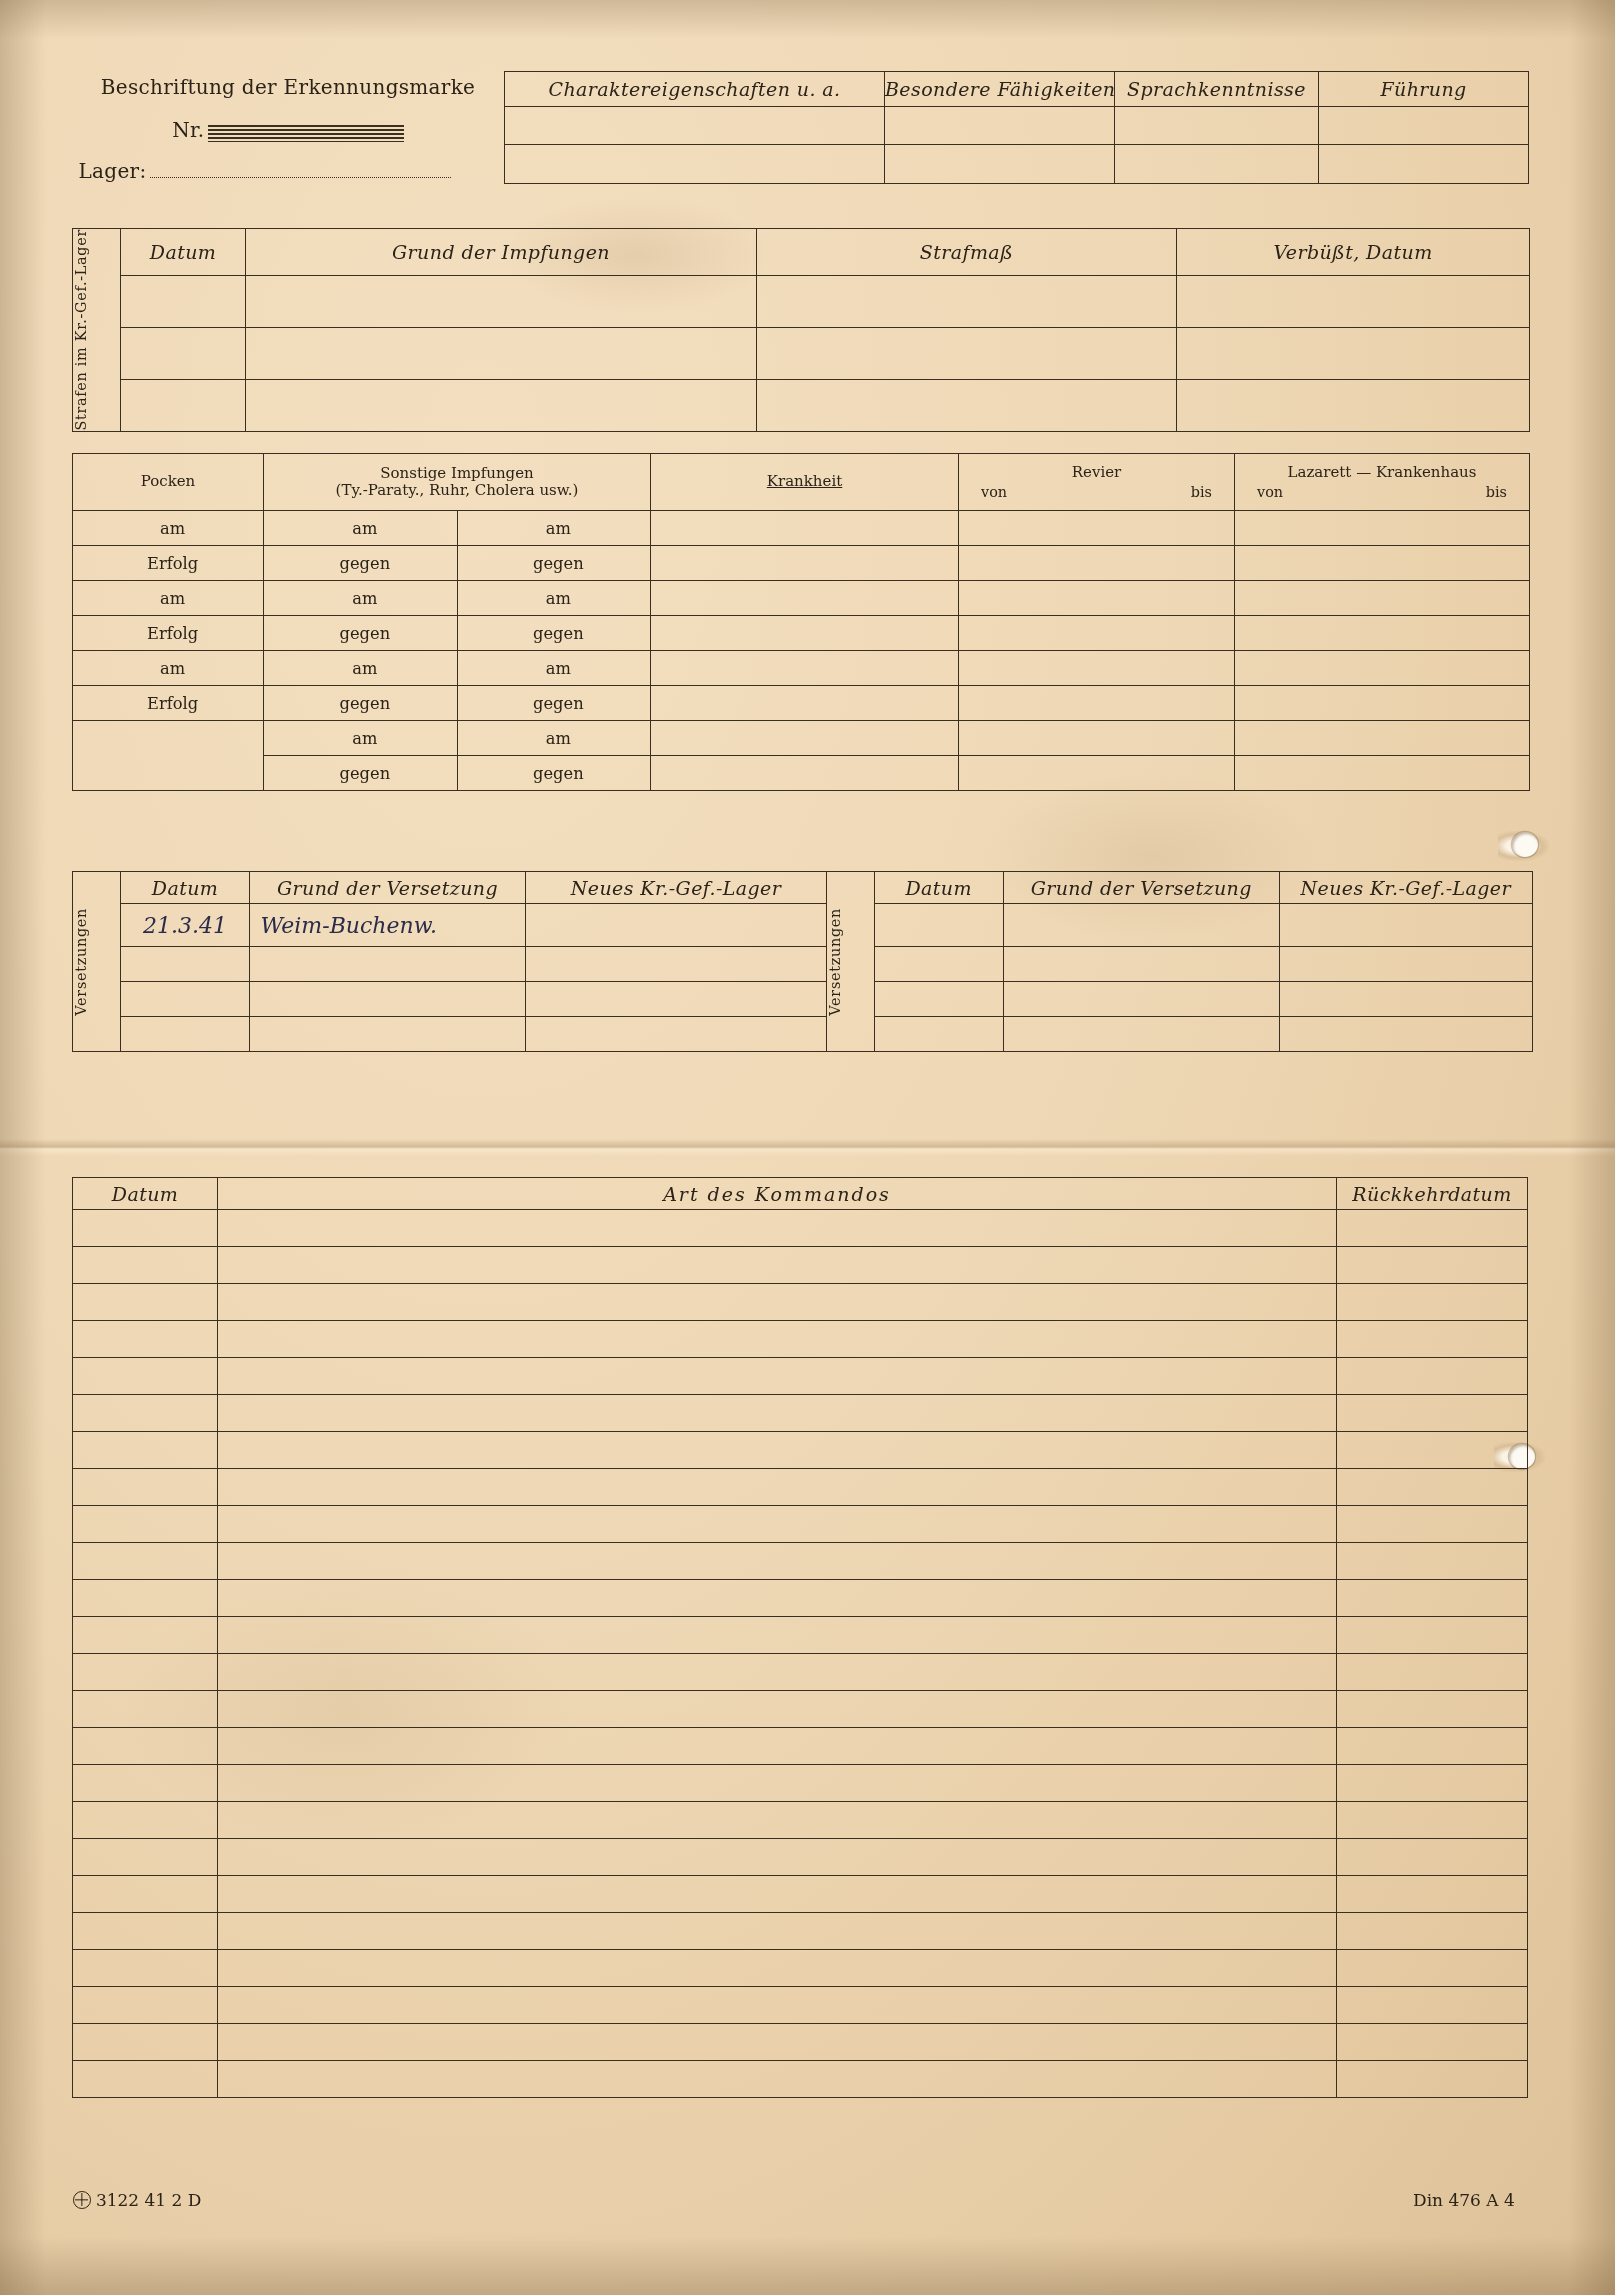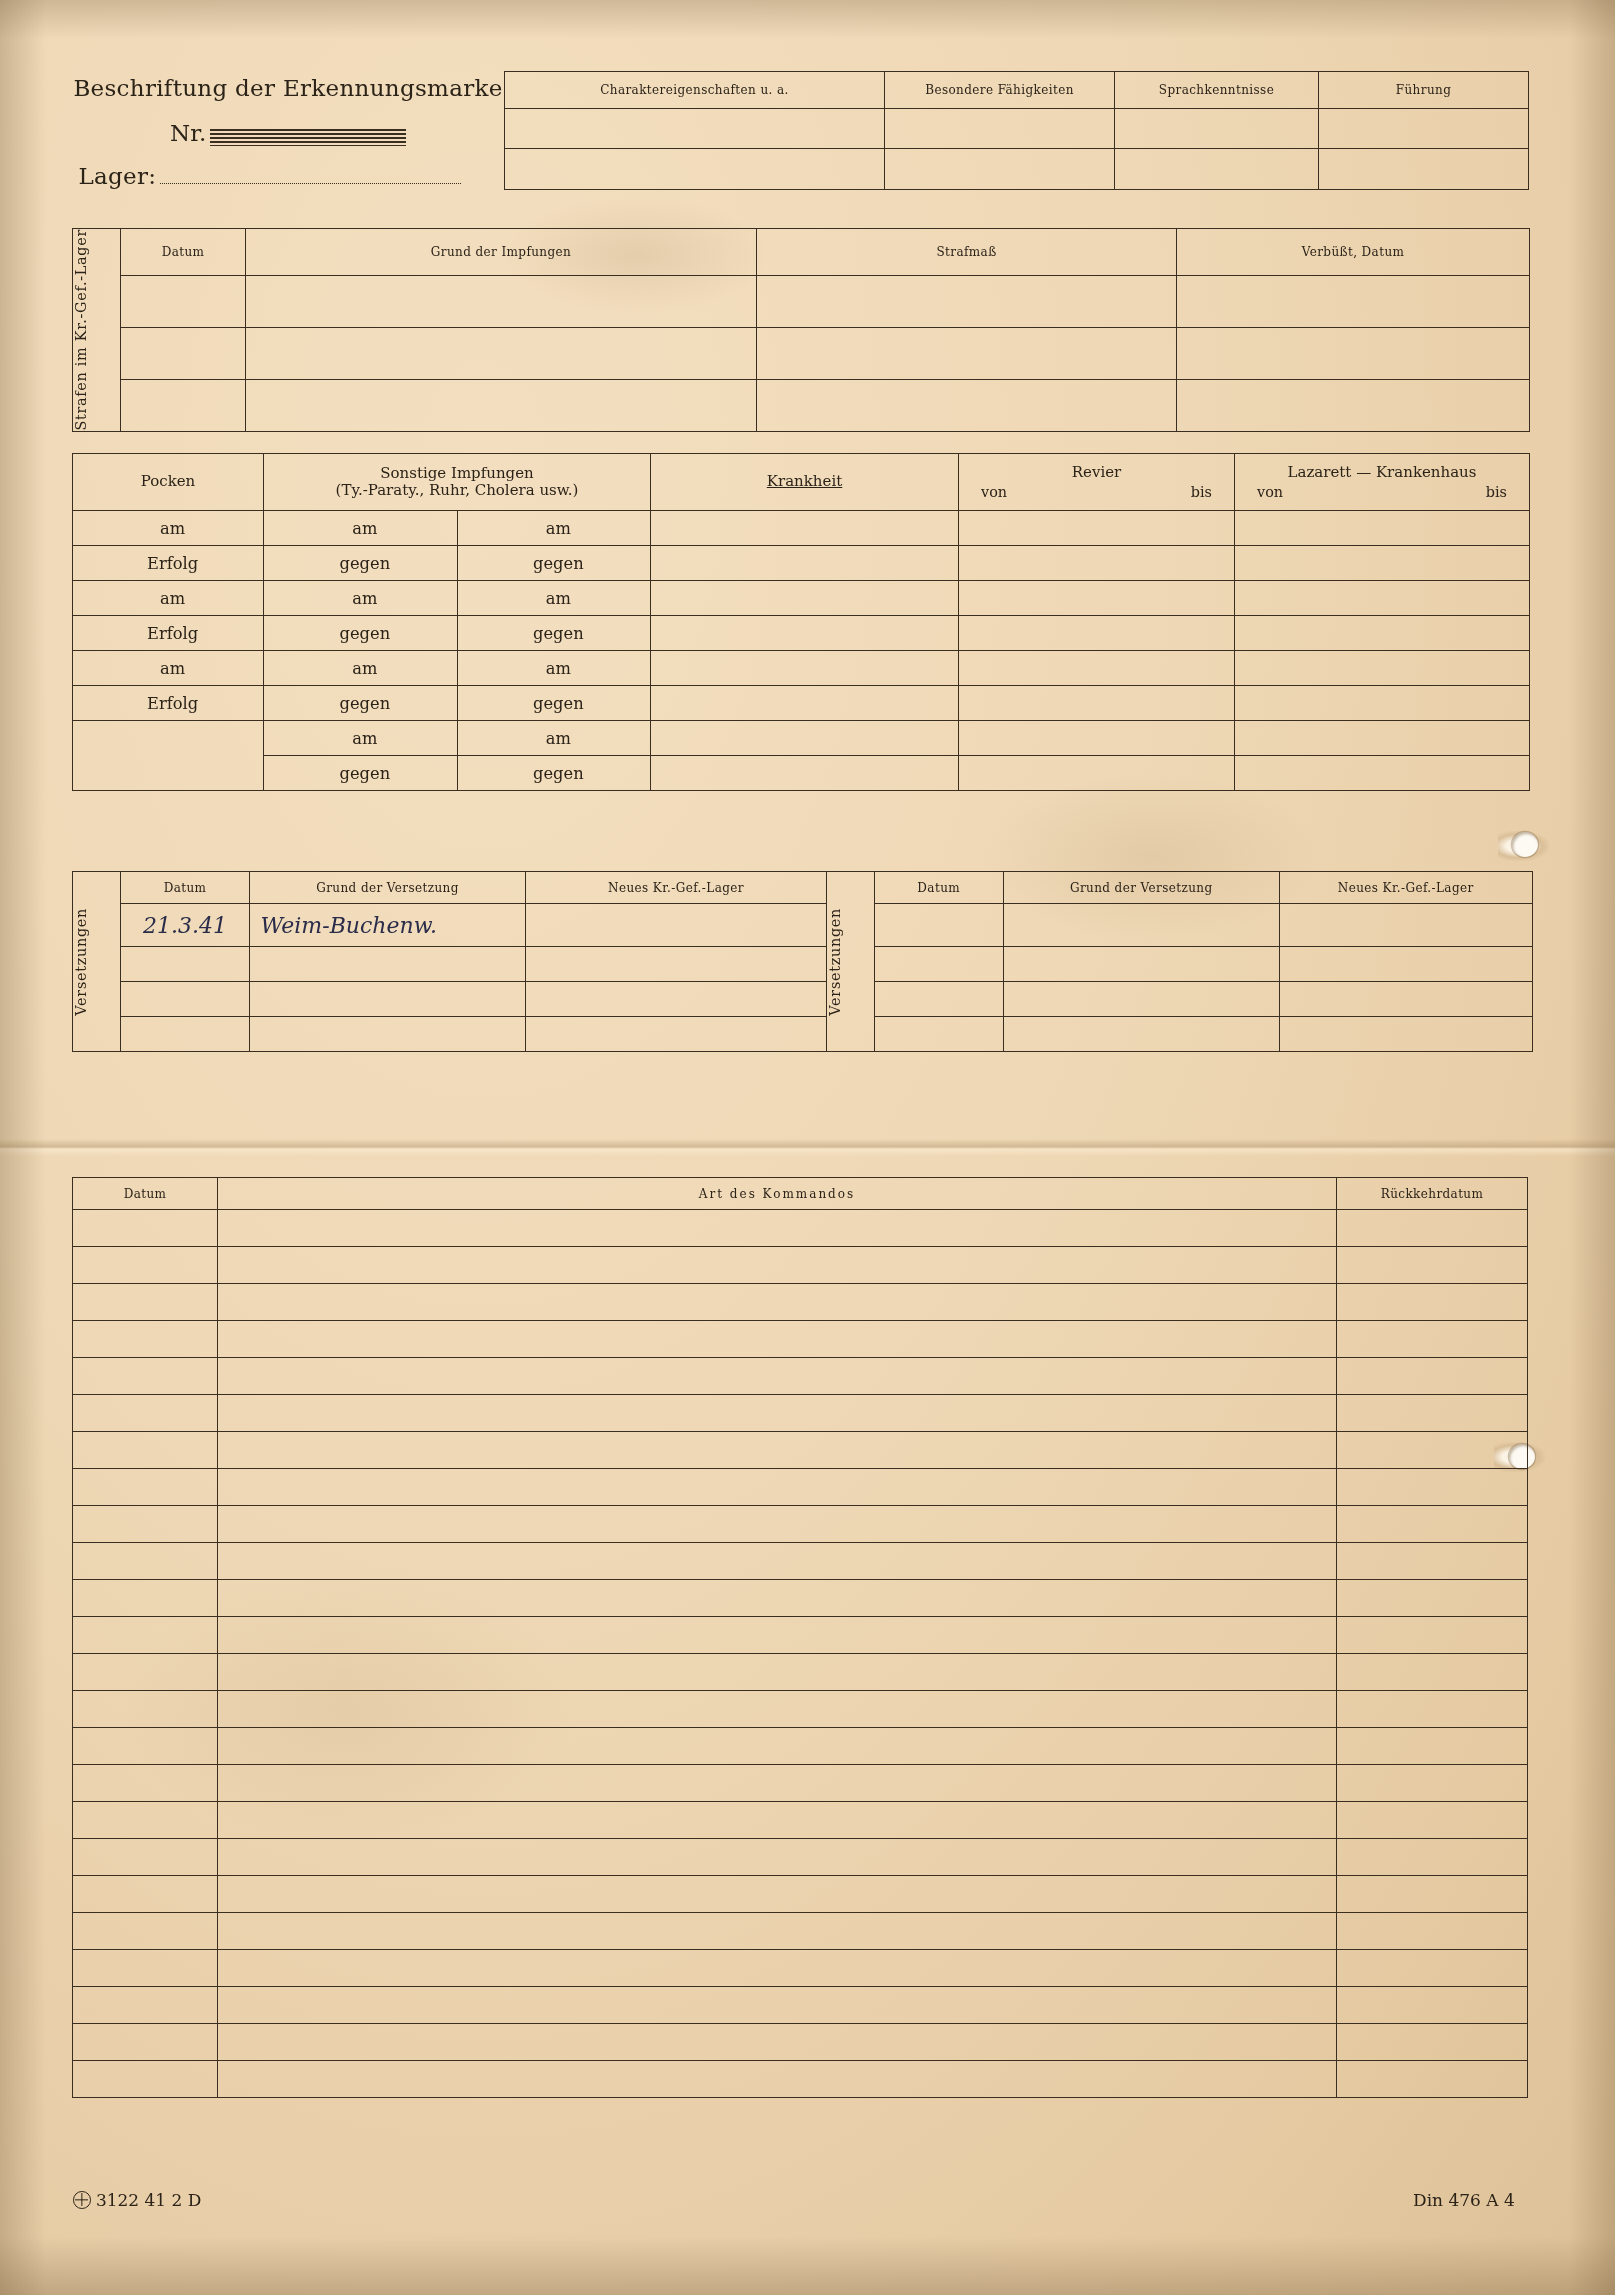--- a/index.html
+++ b/index.html
@@ -32,32 +32,32 @@
   .sheet{position:absolute;}
   table.grid{border-collapse:collapse;table-layout:fixed;}
   table.grid td, table.grid th{
     border:1px solid #3a2e20;
     padding:0;
     font-weight:normal;
     color:#2b2218;
     vertical-align:middle;
     text-align:center;
   }
-  .hdr{font-size:12px;letter-spacing:0.4px;height:31px;white-space:nowrap;}
+  .hdr{font-size:19px;letter-spacing:0.4px;height:31px;white-space:nowrap;font-style:italic;}
   .hdr2{font-size:15px;line-height:1.15;}
   .rowh{height:35px;}
   .nb{border:none !important;}
   .lbl-left{text-align:left;padding-left:9.2px !important;font-size:16.3px;border-radius:17px;}
   .vert{
     writing-mode:vertical-rl;transform:rotate(180deg);
     font-size:14.4px;letter-spacing:0.7px;white-space:nowrap;
   }
 
   
-  .toptitle{font-size:23px;letter-spacing:0.3px;color:#2b2218;}
+  .toptitle{font-size:20px;letter-spacing:0.3px;color:#2b2218;}
   .dotline{border-bottom:1.3px dotted #3a2e20;display:inline-block;}
   .nrblock{
     display:inline-block;width:196px;height:17px;
     background:repeating-linear-gradient(to bottom,#3a2e20 0 2px,transparent 2px 3.9px);
     vertical-align:middle;
   }
   .hand{
     font-family:"DejaVu Serif", serif;
     font-style:italic;font-size:22px;color:#2a2c4a;
     transform:rotate(-1.2deg);

